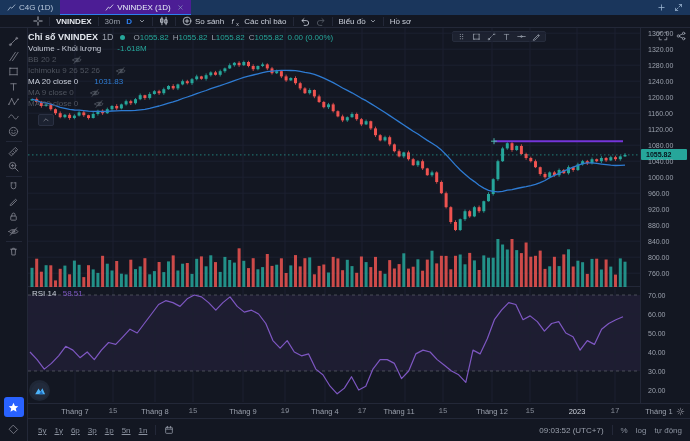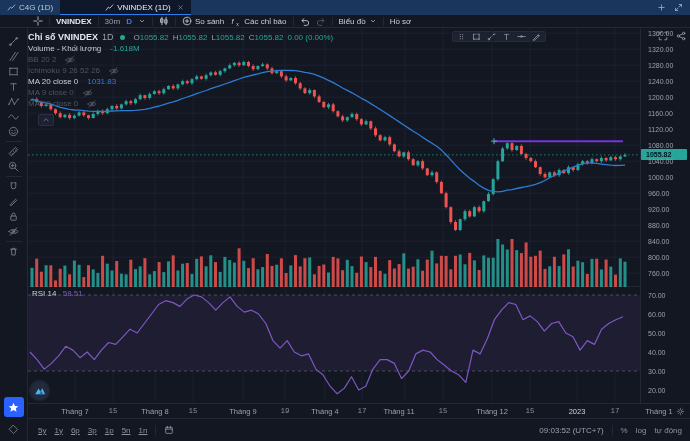--- a/index.html
+++ b/index.html
@@ -6,21 +6,21 @@
   .app{position:relative;width:690px;height:441px;background:#131722;overflow:hidden;
        font-family:"Liberation Sans",sans-serif;color:#c9ced9;-webkit-user-select:none;}
   .app *{box-sizing:border-box;}
   svg.ic{stroke:currentColor;fill:none;stroke-width:1;stroke-linecap:round;stroke-linejoin:round;display:block;}
 
   
   .tabbar{position:absolute;left:0;top:0;width:690px;height:15px;background:#1a365c;
           display:flex;align-items:stretch;font-size:8px;color:#b9c9dd;}
   .tab{display:flex;align-items:center;gap:3px;padding:0 7px;position:relative;cursor:pointer;}
   .tab .tablabel{white-space:nowrap;}
-  .tab.active{background:#0f172a;color:#e9eff8;padding-left:45px;}
+  .tab.active{background:#4c1d95;color:#e9eff8;padding-left:45px;}
   .tab.active:after{content:"";position:absolute;left:0;right:0;bottom:0;height:1.5px;background:#2d7ff0;}
   .tab .closer{margin-left:3px;color:#8fa6c4;}
   .tabbar-right{margin-left:auto;display:flex;align-items:center;gap:8px;padding-right:7px;color:#9fb8d4;}
 
   
   .toolbar{position:absolute;left:0;top:15px;width:690px;height:13px;background:#131722;
            border-bottom:1px solid #232838;display:flex;align-items:center;font-size:8px;
            color:#c9ced9;padding-left:33px;gap:6px;}
   .tbtn{display:flex;align-items:center;gap:3px;cursor:pointer;white-space:nowrap;}
   .tsep{width:1px;height:9px;background:#232838;}
@@ -58,21 +58,21 @@
   .ta-label.year{color:#ced3dc;}
   .ta-gear{position:absolute;right:5px;top:3px;color:#787b86;}
 
   
   .legend{position:absolute;left:0;top:4px;font-size:8px;line-height:11px;white-space:nowrap;}
   .lg-title{font-size:9px;font-weight:bold;color:#e3e7ee;}
   .lg-int{color:#9aa0ac;font-weight:normal;margin-left:4px;}
   .lg-dot{display:inline-block;width:5px;height:5px;border-radius:50%;background:#26a69a;margin:0 5px 0 6px;}
   .lg-k{color:#9aa0ac;margin-left:4px;}
   .lg-v{color:#26a69a;}
-  .lg-row{display:flex;align-items:center;gap:9px;height:11px;}
+  .lg-row{display:flex;align-items:center;gap:16px;height:11px;}
   .lg-row .name{color:#c9ced9;}
   .lg-row.hidden .name{color:#4f545f;}
   .lg-row .eo{color:#565b66;}
   .lg-val-teal{color:#26a69a;}
   .lg-val-blue{color:#2e7bd2;}
   .collapse-btn{position:absolute;left:10px;top:86px;width:16px;height:12px;background:#1b2130;
                 border:1px solid #2a3042;border-radius:2px;display:flex;align-items:center;
                 justify-content:center;color:#787b86;cursor:pointer;}
   .rsi-legend{position:absolute;left:4px;top:1px;font-size:8px;}
   .rsi-name{color:#c9ced9;}

